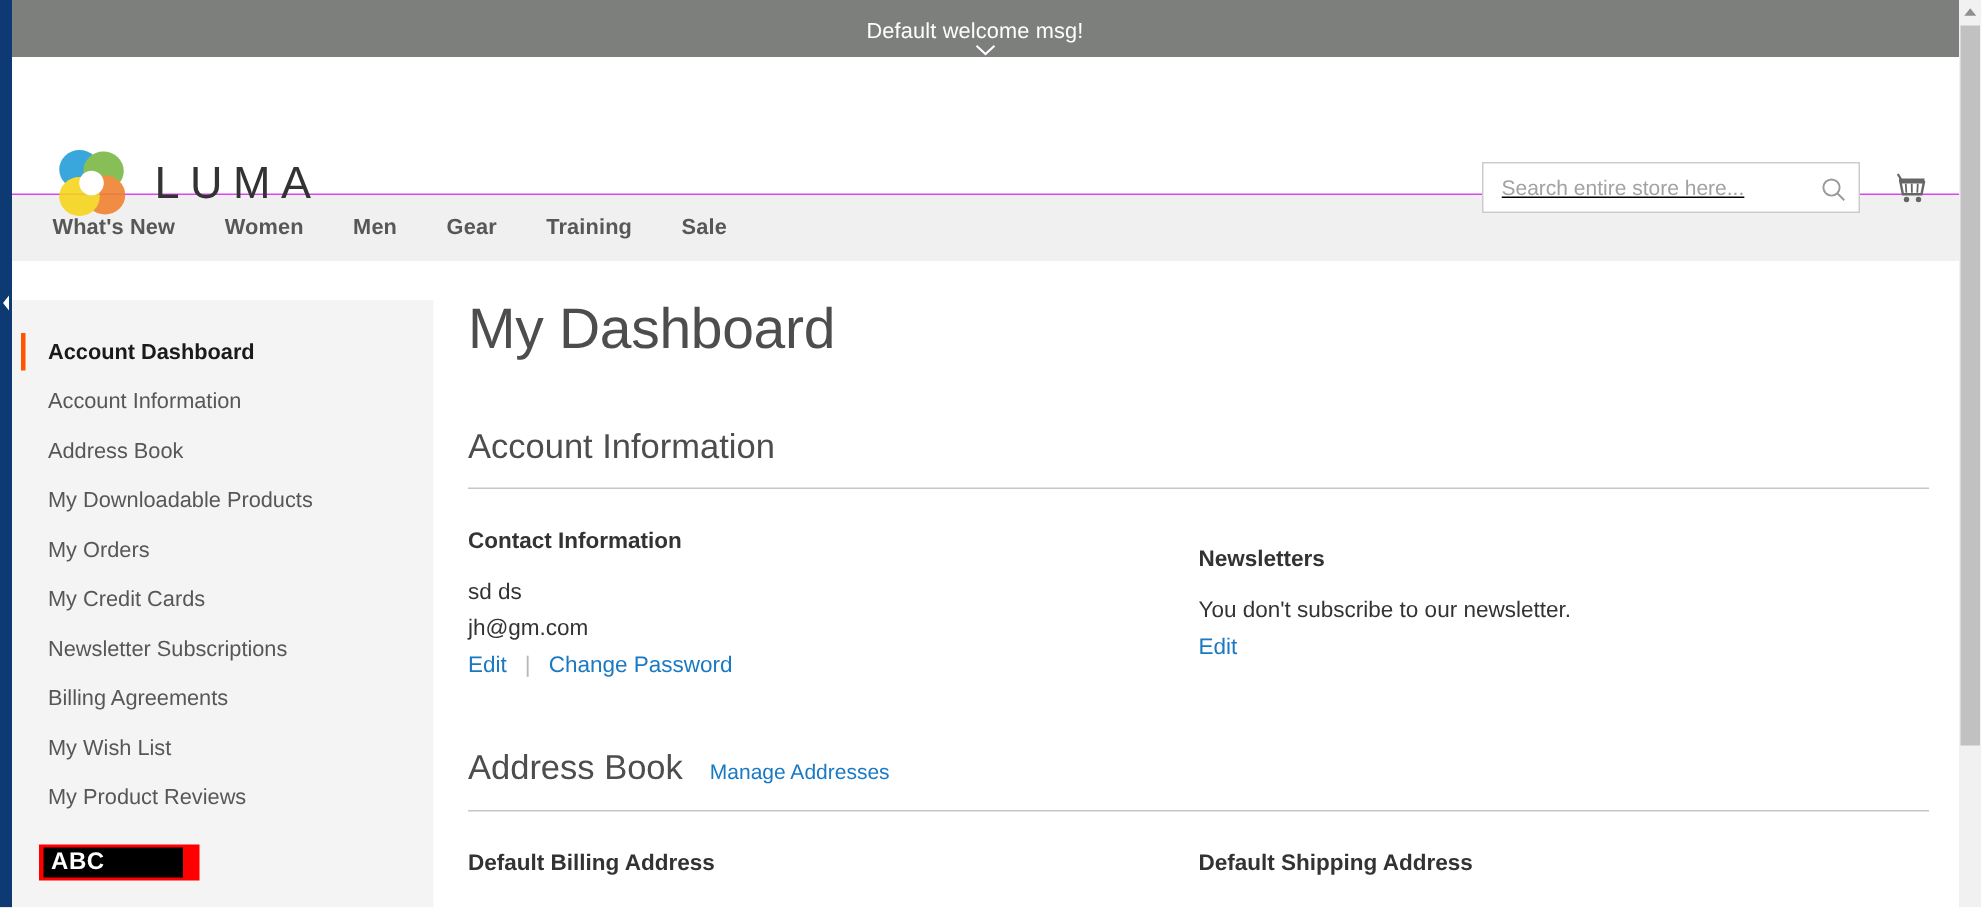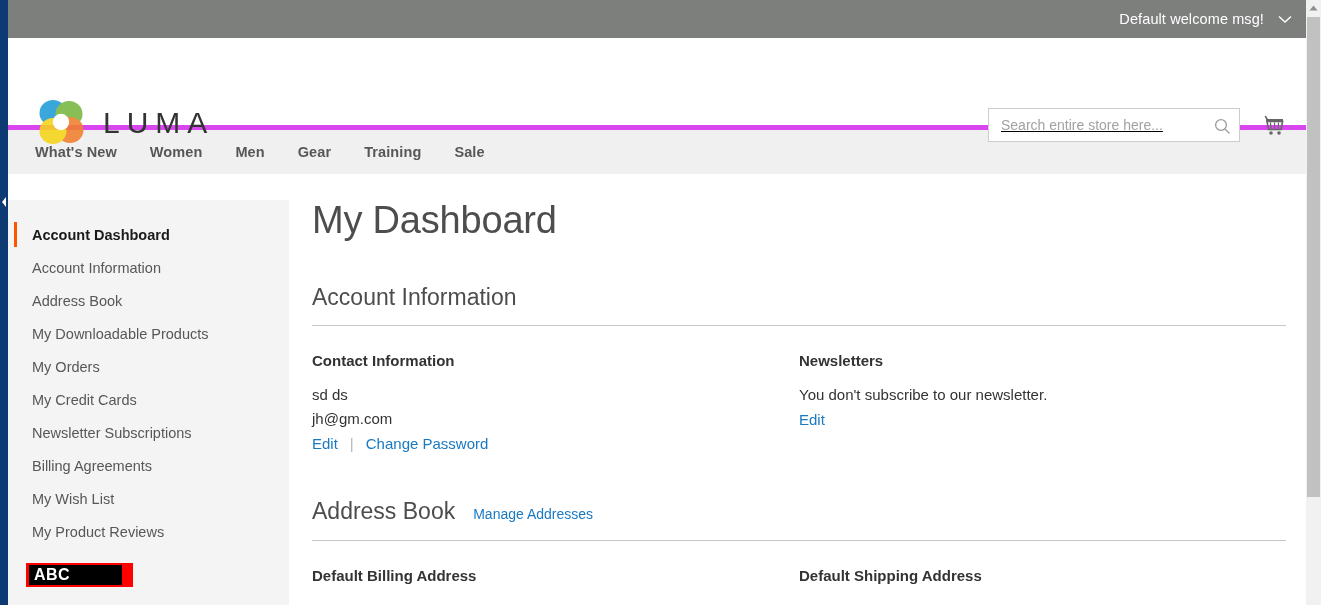--- a/index.html
+++ b/index.html
@@ -46,39 +46,40 @@
 
   
   .panel-top {
     position: relative;
     height: 38px;
     background: #7d7f7d;
     display: flex;
     align-items: center;
     justify-content: flex-end;
     padding-right: 14px;
+    flex-direction: column;
   }
   .welcome-msg {
     color: #ffffff;
     font-size: 14.5px;
     letter-spacing: 0.1px;
     white-space: nowrap;
   }
   .welcome-caret {
     margin-left: 14px;
     display: inline-flex;
     align-items: center;
   }
 
   
   .page-header {
     position: relative;
     height: 92px;
     background: #ffffff;
-    border-bottom: 5px solid #d946ef;
+    border-bottom: 1px solid #d946ef;
   }
   .logo-wrap {
     position: absolute;
     left: 27px; top: 58px;
     display: flex;
     align-items: center;
   }
   .logo-mark { width: 52px; height: 52px; display:block; }
   .logo-text {
     margin-left: 16px;
@@ -248,20 +249,21 @@
     font-weight: 400;
   }
   .rule {
     height: 1px;
     background: #c6c6c6;
     margin: 0 0 26px 0;
   }
 
   .two-col {
     display: flex;
+    align-items: center;
   }
   .col { width: 50%; padding-right: 20px; }
   .col-head {
     font-size: 15px;
     font-weight: bold;
     color: #333333;
     margin: 0 0 14px 0;
   }
   .col-line {
     font-size: 15px;

